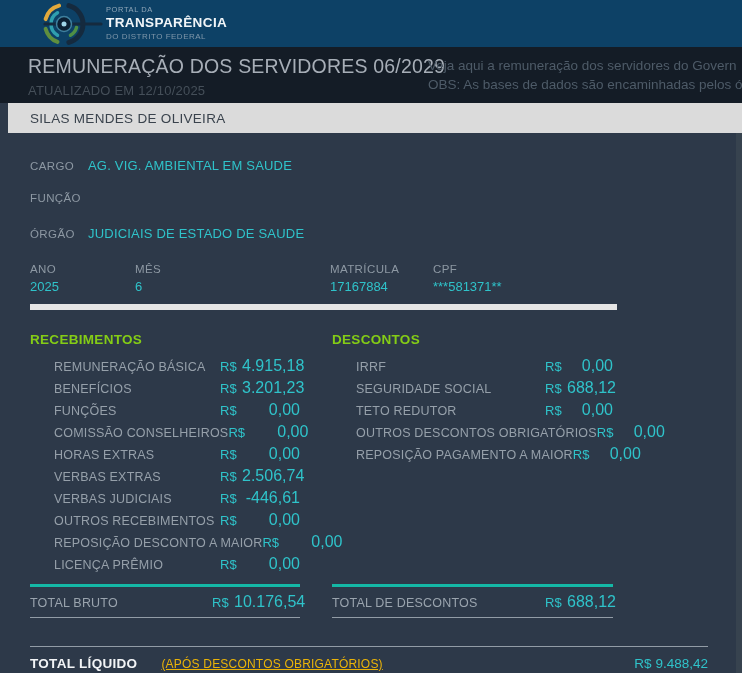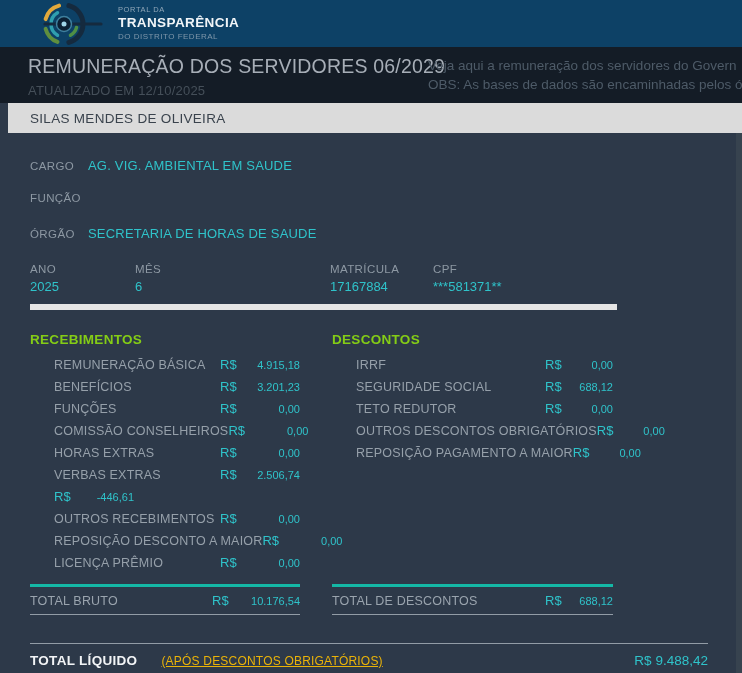--- a/index.html
+++ b/index.html
@@ -2,21 +2,21 @@
 <html><head>
 <meta charset="utf-8">
 <style>
   * { margin:0; padding:0; box-sizing:border-box; }
   html,body { background:#10161f; }
   body { font-family:"Liberation Sans","DejaVu Sans",sans-serif; }
   .page { position:relative; width:742px; height:673px; background:#2d3949; overflow:hidden; }
 
   
   .topbar { height:47px; background:#0d4166; display:flex; align-items:center; padding-left:40px; }
-  .brand { display:flex; align-items:center; cursor:pointer;gap:12px; }
+  .brand { display:flex; align-items:center; cursor:pointer; }
   .brand-icon { width:64px; height:46px; display:block; }
   .brand-text { margin-left:2px; line-height:1; }
   .brand-text .b1 { display:block; font-size:7.5px; color:#8fa6b8; letter-spacing:0.6px; margin-bottom:2px; }
   .brand-text .b2 { display:block; font-size:13.5px; font-weight:700; color:#f1f5f8; letter-spacing:0.4px; }
   .brand-text .b3 { display:block; font-size:8px; color:#7f97aa; letter-spacing:0.5px; margin-top:4px; }
 
   
   .titleband { position:relative; height:56px; background:#141c26; }
   .titleband h1 { position:absolute; left:28px; top:8px; font-size:19.5px; font-weight:400; color:#a7aeb7; letter-spacing:0.2px; white-space:nowrap; }
   .updated { position:absolute; left:28px; top:36px; font-size:13px; color:#454f59; letter-spacing:0.2px; }
@@ -38,21 +38,21 @@
   .mvalue { display:block; font-size:13px; color:#2fc3ca; margin-top:4px; }
 
   .cols { display:flex; margin-top:22px; }
   .col-left { width:270px; }
   .col-right { width:281px; margin-left:32px; }
   .cols h2 { font-size:13.5px; font-weight:600; color:#84cc16; letter-spacing:0.3px; margin-bottom:10px; }
   .rows { min-height:224px;margin-left:24px; }
   .row { display:flex; align-items:baseline; height:22px; }
   .rlabel { flex:1; font-size:12.5px; color:#96a0aa; letter-spacing:0.2px; white-space:nowrap; }
   .rcur { width:22px; flex:none; font-size:13px; color:#2fc3ca; }
-  .rval { width:58px; flex:none; text-align:right; font-size:11px; color:#2fc3ca; }
+  .rval { width:58px; flex:none; text-align:right; font-size:16px; color:#2fc3ca; }
   .col-right .rval { width:46px; }
   .trow { display:flex; align-items:baseline; border-top:3px solid #14b8a6; border-bottom:1px solid #929ca6; padding:6px 0; margin-top:3px; }
   .tlabel { flex:1; font-size:12.5px; color:#9aa4ae; letter-spacing:0.2px; }
   .col-left .trow .rval { width:66px; }
 
   .net { display:flex; align-items:baseline; width:678px; margin-top:28px; border-top:1px solid #929ca6; border-bottom:1px solid #929ca6; padding:9px 0; }
   .nlabel { font-size:13.5px; font-weight:700; color:#f2f4f6; letter-spacing:0.3px; }
   .nnote { flex:1; font-size:12px; color:#eab308; margin-left:24px; letter-spacing:0.2px;text-decoration:underline; }
   .nval { font-size:13.5px; color:#2fc3ca; white-space:nowrap; }
   .nval .cur { margin-right:4px; }
@@ -104,21 +104,21 @@
     <div class="field">
       <span class="flabel">CARGO</span>
       <span class="fvalue">AG. VIG. AMBIENTAL EM SAUDE</span>
     </div>
     <div class="field">
       <span class="flabel">FUNÇÃO</span>
       <span class="fvalue"></span>
     </div>
     <div class="field">
       <span class="flabel">ÓRGÃO</span>
-      <span class="fvalue">SECRETARIA DE HORAS DE SAUDE</span>
+      <span class="fvalue">JUDICIAIS DE ESTADO DE SAUDE</span>
     </div>
 
     <div class="meta">
       <div>
         <span class="mlabel">ANO</span>
         <span class="mvalue">2025</span>
       </div>
       <div>
         <span class="mlabel">MÊS</span>
         <span class="mvalue">6</span>
@@ -162,20 +162,21 @@
             <span class="rlabel">HORAS EXTRAS</span>
             <span class="rcur">R$</span>
             <span class="rval">0,00</span>
           </div>
           <div class="row">
             <span class="rlabel">VERBAS EXTRAS</span>
             <span class="rcur">R$</span>
             <span class="rval">2.506,74</span>
           </div>
           <div class="row">
+            <span class="rlabel">VERBAS JUDICIAIS</span>
             <span class="rcur">R$</span>
             <span class="rval">-446,61</span>
           </div>
           <div class="row">
             <span class="rlabel">OUTROS RECEBIMENTOS</span>
             <span class="rcur">R$</span>
             <span class="rval">0,00</span>
           </div>
           <div class="row">
             <span class="rlabel">REPOSIÇÃO DESCONTO A MAIOR</span>

